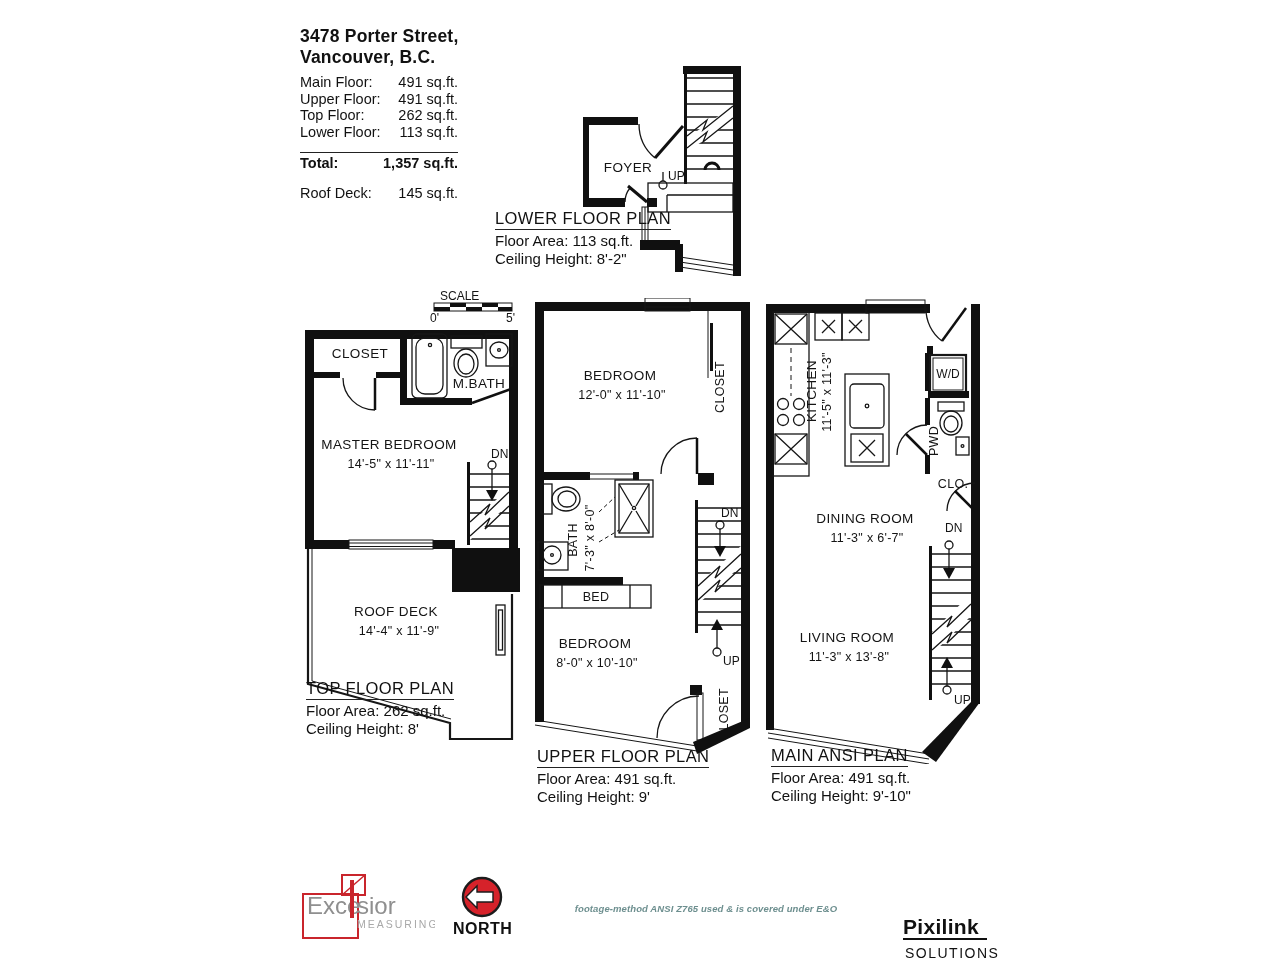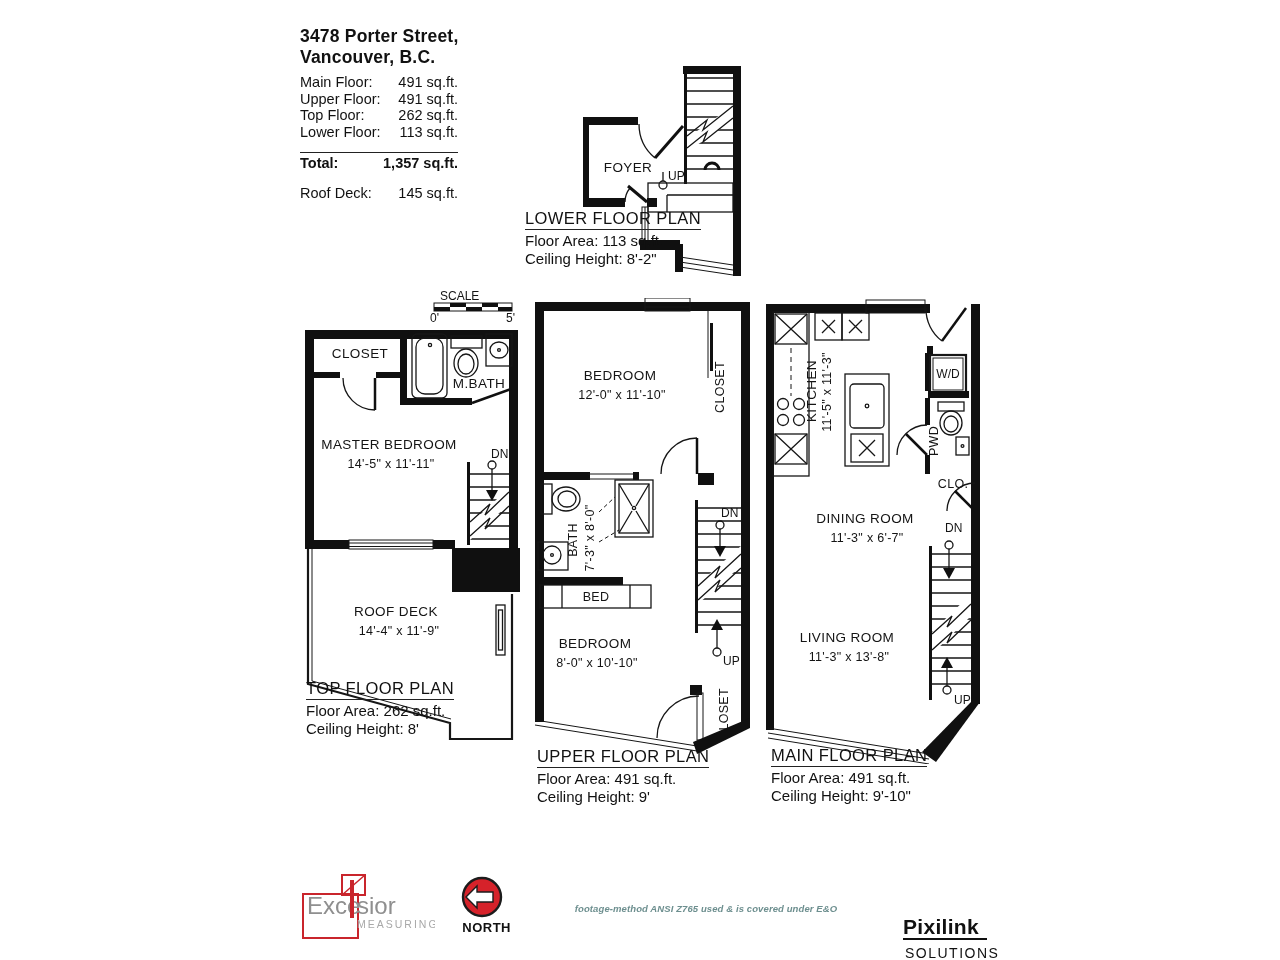--- a/index.html
+++ b/index.html
@@ -21,21 +21,21 @@
   svg{display:block;}
   .w{fill:#101010;stroke:none;}
   .ln{fill:none;stroke:#161616;stroke-width:1.3px;}
   .ln2{fill:none;stroke:#161616;stroke-width:2.2px;}
   .thn{fill:none;stroke:#161616;stroke-width:1px;}
   .wh{fill:#ffffff;stroke:none;}
   text.rm{font:13.5px "Liberation Sans",sans-serif;fill:#141414;letter-spacing:.4px;}
   text.dim{font:12.5px "Liberation Sans",sans-serif;fill:#141414;letter-spacing:.3px;}
   text.sm{font:12px "Liberation Sans",sans-serif;fill:#141414;}
   
-  .north-label{font-size:13px;font-weight:bold;letter-spacing:.5px;text-align:right;}
+  .north-label{font-size:16px;font-weight:bold;letter-spacing:.5px;text-align:right;}
   .disclaimer{font-size:9.5px;font-style:italic;font-weight:bold;color:#6d8f8f;
               text-align:center;line-height:12px;letter-spacing:.1px;}
   .pixi{width:84px;}
   .pixi-brand{font-size:21px;font-weight:bold;letter-spacing:.3px;border-bottom:2.4px solid #101010;
               line-height:22px;}
   .pixi-sol{display:flex;align-items:center;margin-top:1px;}
   .pixi-sol .bar{flex:1;height:2.6px;background:#4f9bc8;}
   .pixi-sol .sol-txt{font-size:14px;font-weight:normal;letter-spacing:1.5px;padding:4px 2px;white-space:nowrap;}
   .pixi-phone{font-size:13.5px;font-weight:bold;letter-spacing:.6px;margin-top:2px;}
   .pixi-web{font-size:8px;color:#9a9a9a;letter-spacing:.6px;margin-top:2px;}
@@ -124,21 +124,21 @@
     <rect class="w" x="57" y="176" width="40" height="10"></rect>
     <rect class="w" x="92" y="180" width="8" height="28"></rect>
     <path class="thn" d="M97,193L150,201 M97,198L150,206 M97,203L150,211"></path>
 
     <circle class="ln" cx="80" cy="121" r="4" fill="#fff"></circle>
     <line class="ln" x1="80" y1="117" x2="80" y2="108"></line>
     <text class="sm" x="85" y="116">UP</text>
     <text class="rm" x="45" y="108" text-anchor="middle">FOYER</text>
   </svg>
 
-  <div class="abs plan-label" style="left:525px;top:209px;">
+  <div class="abs plan-label" style="left:495px;top:209px;">
     <span class="pl-title">LOWER FLOOR PLAN</span>
     <div>Floor Area: 113 sq.ft.</div>
     <div>Ceiling Height: 8'-2"</div>
   </div>
 
   <svg class="abs" style="left:303px;top:322px;" width="217" height="424" viewBox="0 0 217 424">
 
     <rect class="w" x="2" y="8" width="213" height="9"></rect>
     <rect class="w" x="2" y="8" width="9" height="219"></rect>
     <rect class="w" x="206" y="8" width="9" height="218"></rect>
@@ -385,21 +385,21 @@
     <polygon class="w" points="175,370 187,370 181,359"></polygon>
     <line class="ln" x1="181" y1="370" x2="181" y2="388"></line>
     <circle class="ln" cx="181" cy="392" r="4" fill="#fff"></circle>
     <text class="sm" x="188" y="406">UP</text>
 
     <path class="thn" d="M2,430 L163,456 M2,435 L163,461 M2,440 L163,466"></path>
     <polygon class="w" points="205,404 214,404 170,464 156,454"></polygon>
   </svg>
 
   <div class="abs plan-label" style="left:771px;top:746px;">
-    <span class="pl-title">MAIN FLOOR PLAN</span>
+    <span class="pl-title">MAIN ANSI PLAN</span>
     <div>Floor Area: 491 sq.ft.</div>
     <div>Ceiling Height: 9'-10"</div>
   </div>
 
   <svg class="abs" style="left:300px;top:872px;" width="135" height="68" viewBox="0 0 135 68">
     <rect x="3" y="22" width="55" height="44" fill="none" stroke="#c9252c" stroke-width="2"></rect>
     <rect x="42" y="3" width="23" height="20" fill="none" stroke="#c9252c" stroke-width="2"></rect>
     <line x1="42" y1="23" x2="65" y2="3" stroke="#c9252c" stroke-width="1.5"></line>
     <text x="7" y="42" font-size="24" fill="#8f8f8f" font-family="Liberation Sans, sans-serif">Exce</text>
     <rect x="50" y="8" width="4" height="38" fill="#c9252c"></rect>

